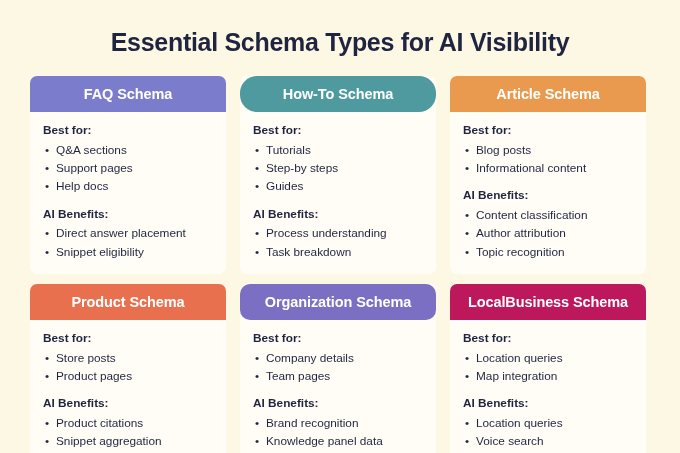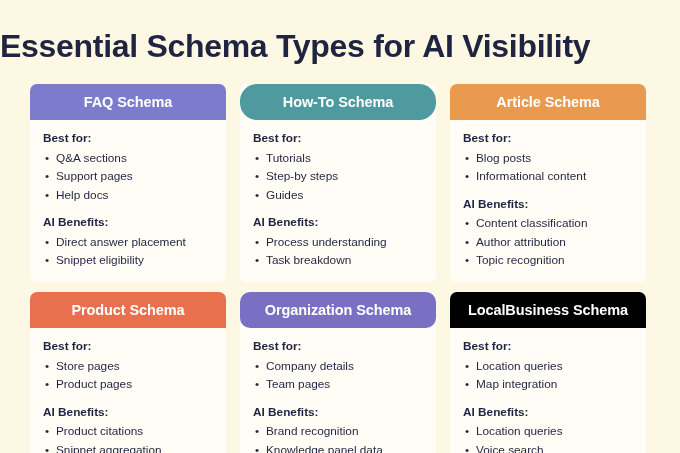--- a/index.html
+++ b/index.html
@@ -17,22 +17,22 @@
   }
 
   .infographic {
     width: 680px;
     height: 453px;
     padding: 0;
     position: relative;
   }
 
   .page-title {
-    text-align: left;
-    font-size: 32px;
+    text-align: center;
+    font-size: 25px;
     font-weight: bold;
     color: #1f2440;
     letter-spacing: -0.3px;
     padding-top: 27px;
     padding-bottom: 0;
     line-height: 1.2;
   }
 
   .grid {
     display: grid;
@@ -155,21 +155,21 @@
             <li><span class="dot">•</span><span>Author attribution</span></li>
             <li><span class="dot">•</span><span>Topic recognition</span></li>
           </ul>
         </div>
       </div>
       <div class="card">
         <div class="card-header" style="background: rgb(232, 112, 79);">Product Schema</div>
         <div class="card-body">
           <div class="section-heading">Best for:</div>
           <ul class="bullet-list">
-            <li><span class="dot">•</span><span>Store pages</span></li>
+            <li><span class="dot">•</span><span>Store posts</span></li>
             <li><span class="dot">•</span><span>Product pages</span></li>
           </ul>
           <div class="section-heading second">AI Benefits:</div>
           <ul class="bullet-list">
             <li><span class="dot">•</span><span>Product citations</span></li>
             <li><span class="dot">•</span><span>Snippet aggregation</span></li>
           </ul>
         </div>
       </div>
       <div class="card">
@@ -181,21 +181,21 @@
             <li><span class="dot">•</span><span>Team pages</span></li>
           </ul>
           <div class="section-heading second">AI Benefits:</div>
           <ul class="bullet-list">
             <li><span class="dot">•</span><span>Brand recognition</span></li>
             <li><span class="dot">•</span><span>Knowledge panel data</span></li>
           </ul>
         </div>
       </div>
       <div class="card">
-        <div class="card-header" style="background: #000000;">LocalBusiness Schema</div>
+        <div class="card-header" style="background: #be185d;">LocalBusiness Schema</div>
         <div class="card-body">
           <div class="section-heading">Best for:</div>
           <ul class="bullet-list">
             <li><span class="dot">•</span><span>Location queries</span></li>
             <li><span class="dot">•</span><span>Map integration</span></li>
           </ul>
           <div class="section-heading second">AI Benefits:</div>
           <ul class="bullet-list">
             <li><span class="dot">•</span><span>Location queries</span></li>
             <li><span class="dot">•</span><span>Voice search</span></li>

